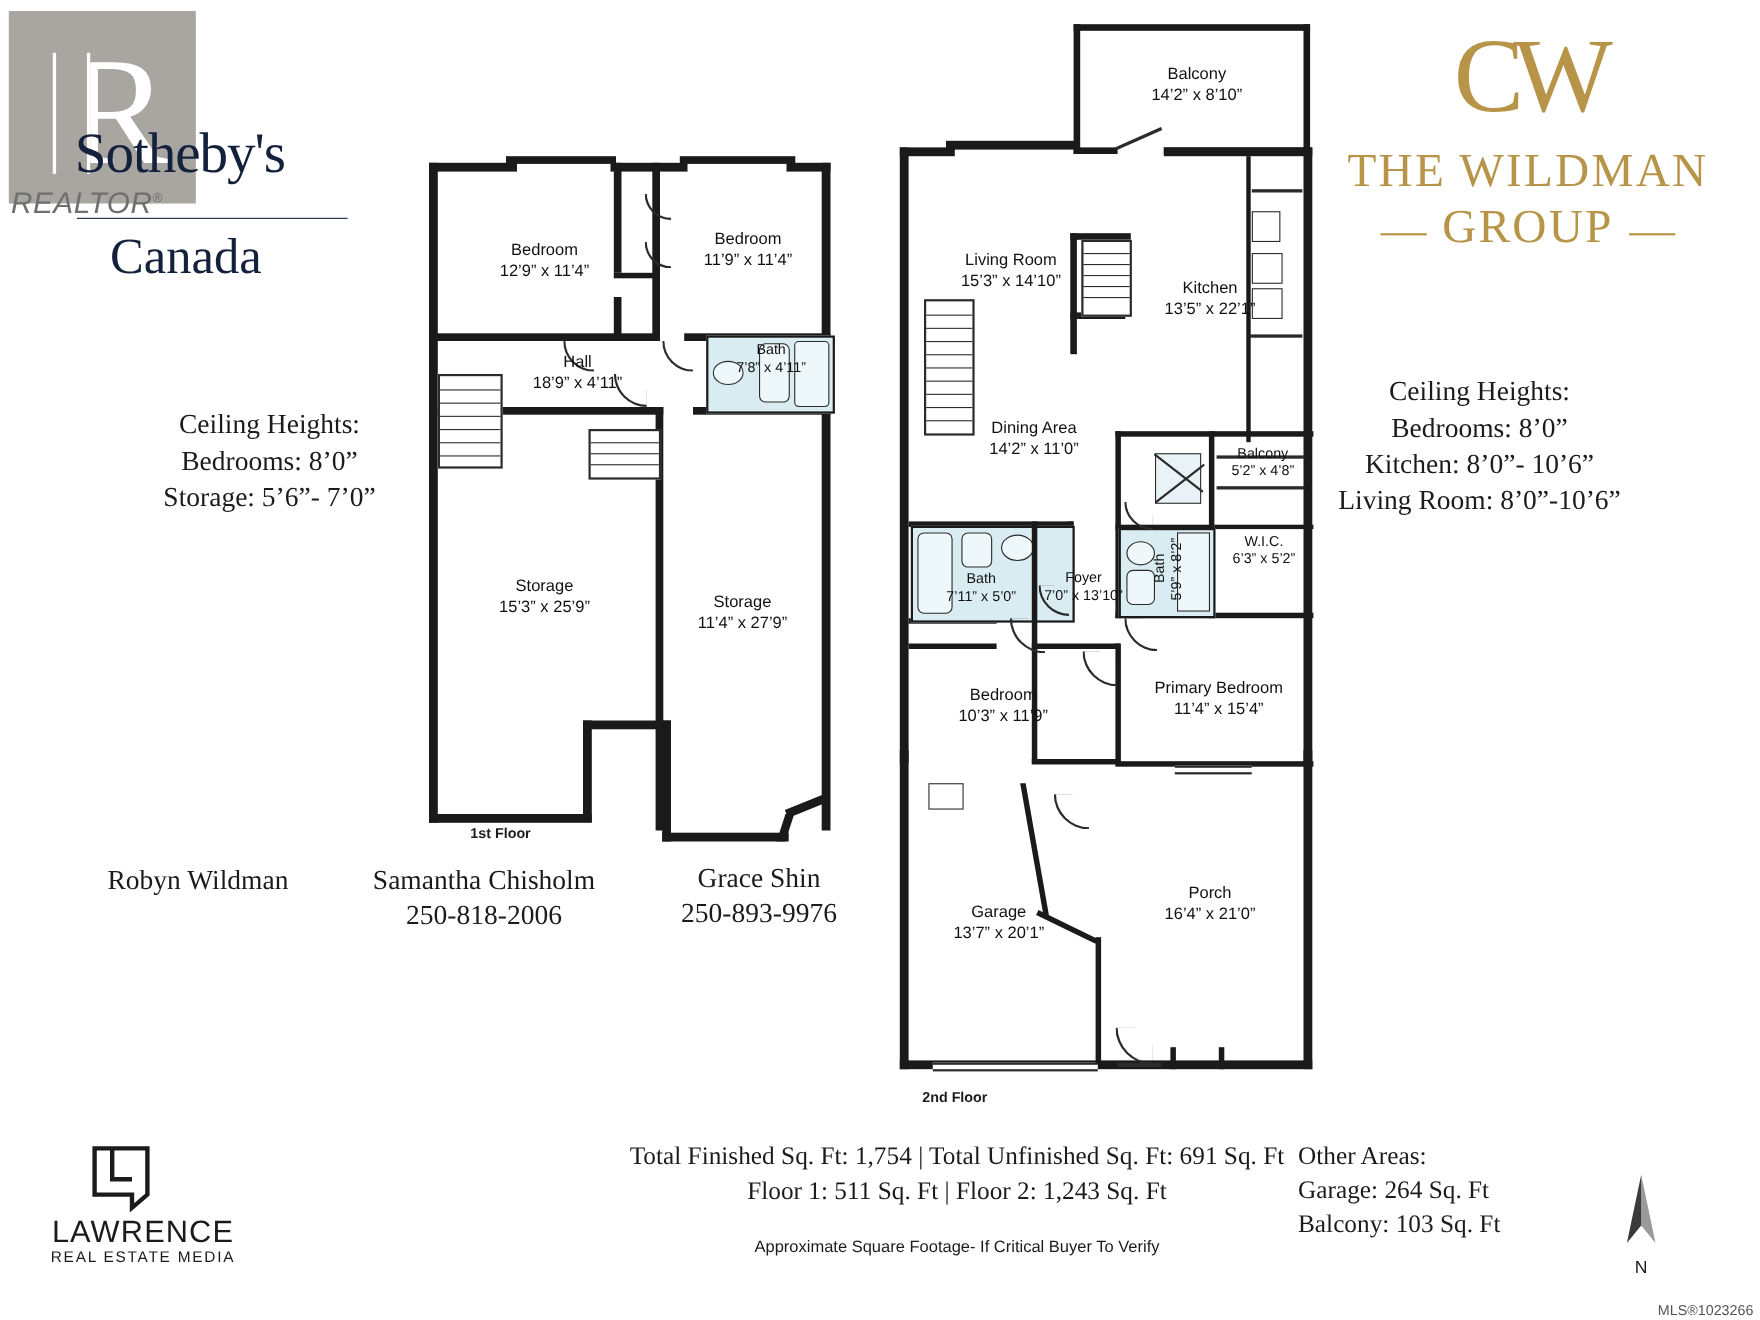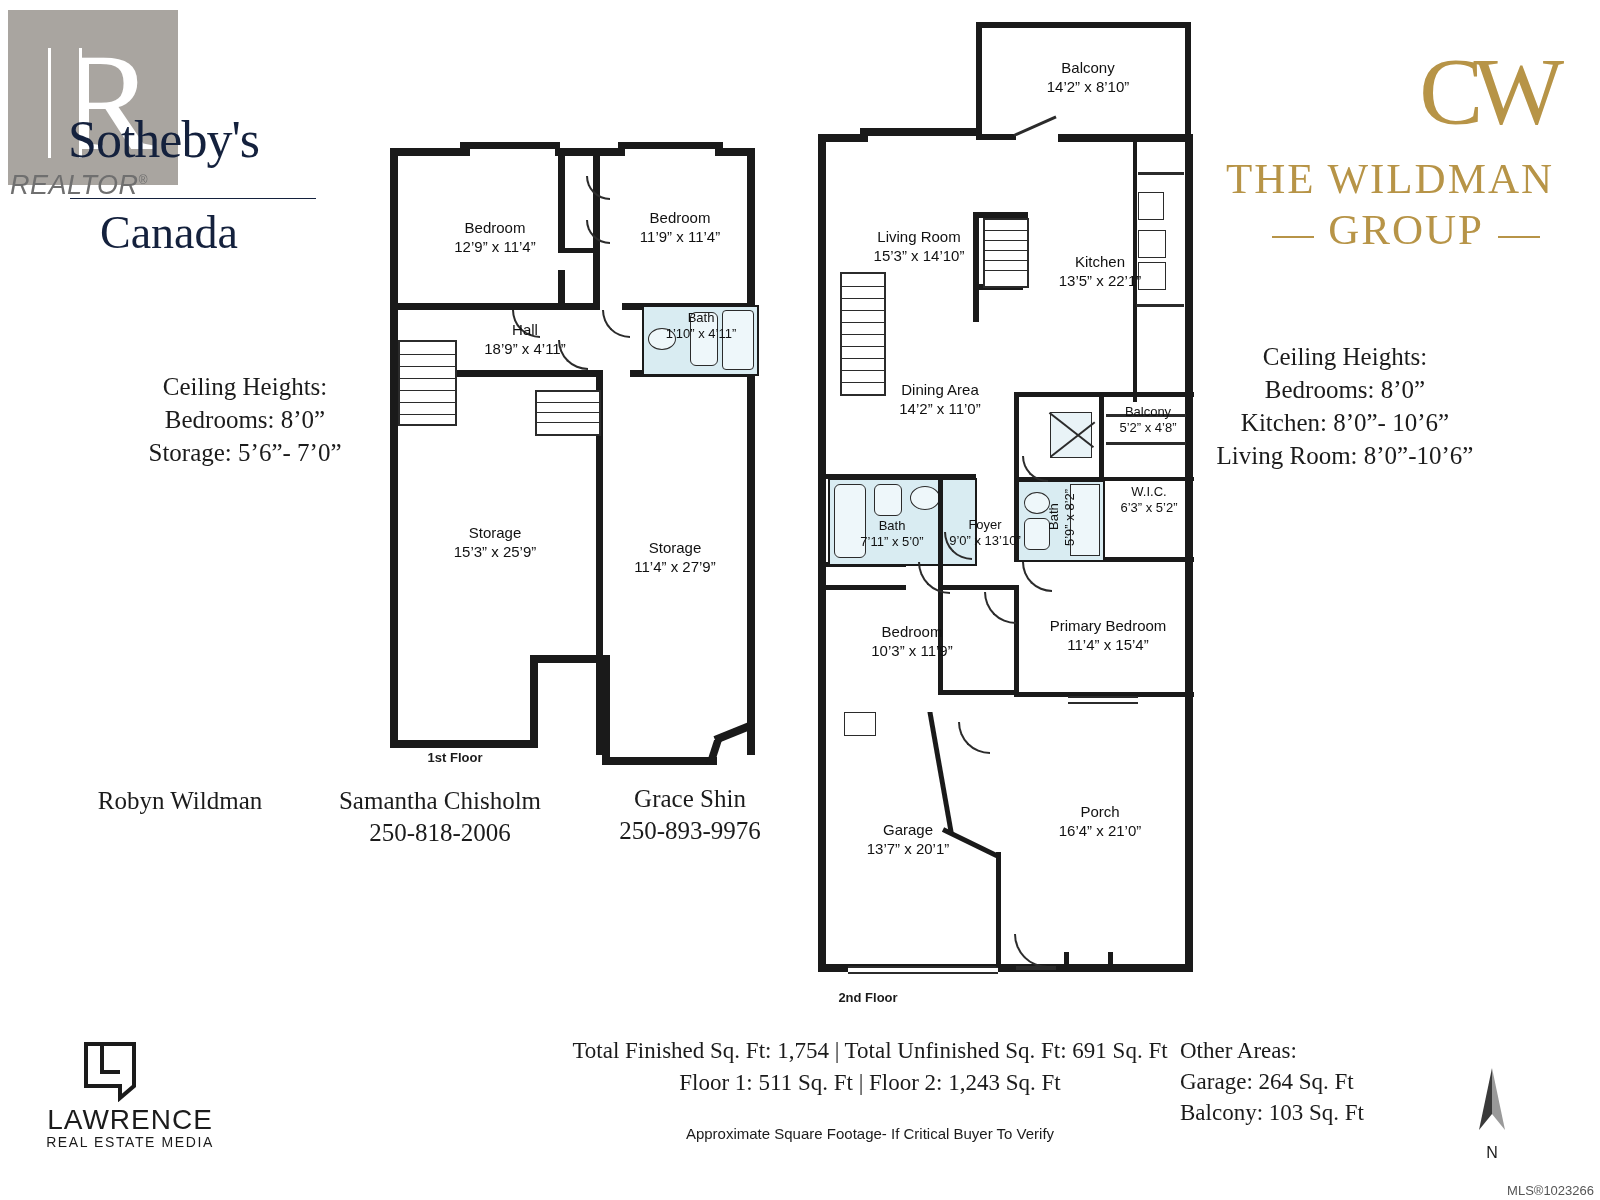--- a/index.html
+++ b/index.html
@@ -10,21 +10,21 @@
   .sir-box{position:absolute;left:0;top:0;width:170px;height:175px;background:#a9a5a0;}
   .sir-r{position:absolute;left:52px;top:22px;font-family:"Liberation Serif",serif;font-size:140px;line-height:140px;color:#ffffff;font-weight:400;}
   .sir-bar{position:absolute;left:40px;top:38px;width:28px;height:110px;background:#a9a5a0;border-left:3px solid #fff;border-right:3px solid #fff;}
   .sir-name{position:absolute;left:60px;top:100px;font-size:52px;letter-spacing:-1px;color:#14213d;font-family:"Liberation Serif",serif;}
   .sir-sub{position:absolute;left:62px;top:160px;font-size:20px;letter-spacing:3.2px;color:#14213d;}
   .sir-rule{position:absolute;left:62px;top:188px;width:246px;height:1px;background:#14213d;}
   .sir-canada{position:absolute;left:92px;top:196px;font-size:46px;color:#14213d;font-family:"Liberation Serif",serif;}
   .sir-realtor{position:absolute;left:2px;top:160px;font-size:27px;letter-spacing:.5px;color:#6f6f6f;font-family:"Liberation Sans",sans-serif;font-style:italic;}
   .sir-realtor sup{font-size:12px;}
 
-  #wildman-logo{right:46px;top:34px;width:330px;height:230px;text-align:right;color:#b79447;}
+  #wildman-logo{right:46px;top:11px;width:330px;height:230px;text-align:center;color:#b79447;}
   .wm-mark{font-family:"Liberation Serif",serif;font-size:96px;line-height:96px;letter-spacing:-10px;color:#b79447;margin-top:10px;}
   .wm-t1{font-family:"Liberation Serif",serif;font-size:43px;letter-spacing:2px;margin-top:14px;color:#b79447;}
   .wm-t2{font-family:"Liberation Serif",serif;font-size:43px;letter-spacing:2px;margin-top:2px;color:#b79447;}
   .wm-dash{display:inline-block;width:42px;height:2px;background:#b79447;vertical-align:6px;margin:0 14px;}
 
   
   .ceil{font-size:25px;line-height:33px;text-align:center;}
   #ceiling-left{left:105px;top:370px;width:280px;}
   #ceiling-right{right:90px;top:340px;width:330px;}
 
@@ -157,21 +157,21 @@
   <div class="room" style="left:215px;top:68px;width:150px;">
     <span class="nm">Bedroom</span>
       <span class="dm">11’9” x 11’4”</span>
   </div>
   <div class="room" style="left:60px;top:180px;width:150px;">
     <span class="nm">Hall</span>
       <span class="dm">18’9” x 4’11”</span>
   </div>
   <div class="room small" style="left:258px;top:170px;width:106px;">
     <span class="nm">Bath</span>
-      <span class="dm">1’10” x 4’11”</span>
+      <span class="dm">7’8” x 4’11”</span>
   </div>
   <div class="room" style="left:25px;top:383px;width:160px;">
     <span class="nm">Storage</span>
       <span class="dm">15’3” x 25’9”</span>
   </div>
   <div class="room" style="left:205px;top:398px;width:160px;">
     <span class="nm">Storage</span>
       <span class="dm">11’4” x 27’9”</span>
   </div>
   <div class="floor-label" style="left:0;top:610px;width:130px;text-align:center;">1st Floor</div>
@@ -300,21 +300,21 @@
   <div class="room small" style="left:288px;top:462px;width:86px;">
     <span class="nm">W.I.C.</span>
       <span class="dm">6’3” x 5’2”</span>
   </div>
   <div class="room small" style="left:24px;top:496px;width:100px;">
     <span class="nm">Bath</span>
       <span class="dm">7’11” x 5’0”</span>
   </div>
   <div class="room small" style="left:124px;top:495px;width:86px;">
     <span class="nm">Foyer</span>
-      <span class="dm">9’0” x 13’10”</span>
+      <span class="dm">7’0” x 13’10”</span>
   </div>
   <div class="room" style="left:208px;top:594px;width:164px;">
     <span class="nm">Primary Bedroom</span>
       <span class="dm">11’4” x 15’4”</span>
   </div>
   <div class="room" style="left:24px;top:600px;width:140px;">
     <span class="nm">Bedroom</span>
       <span class="dm">10’3” x 11’9”</span>
   </div>
   <div class="room" style="left:20px;top:798px;width:140px;">

